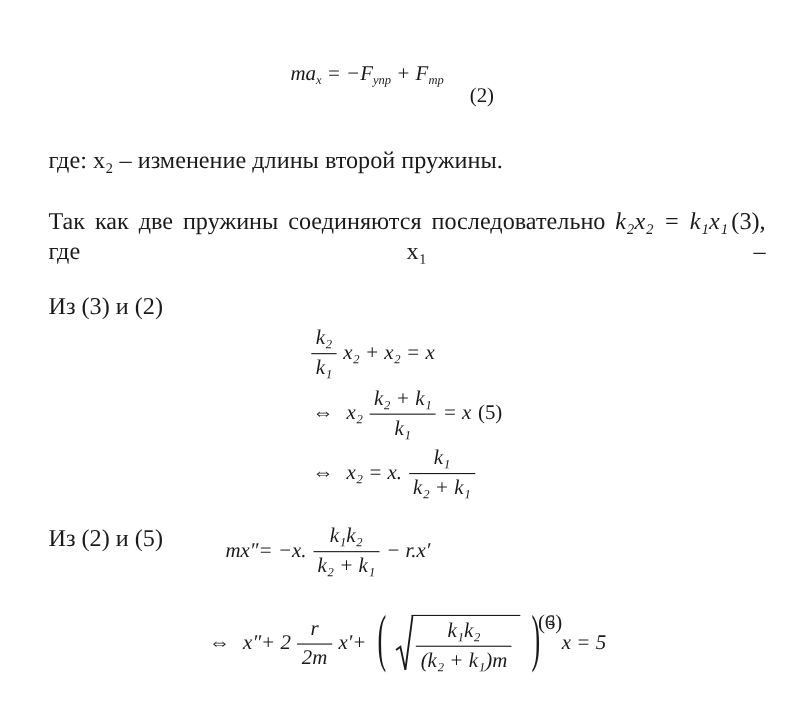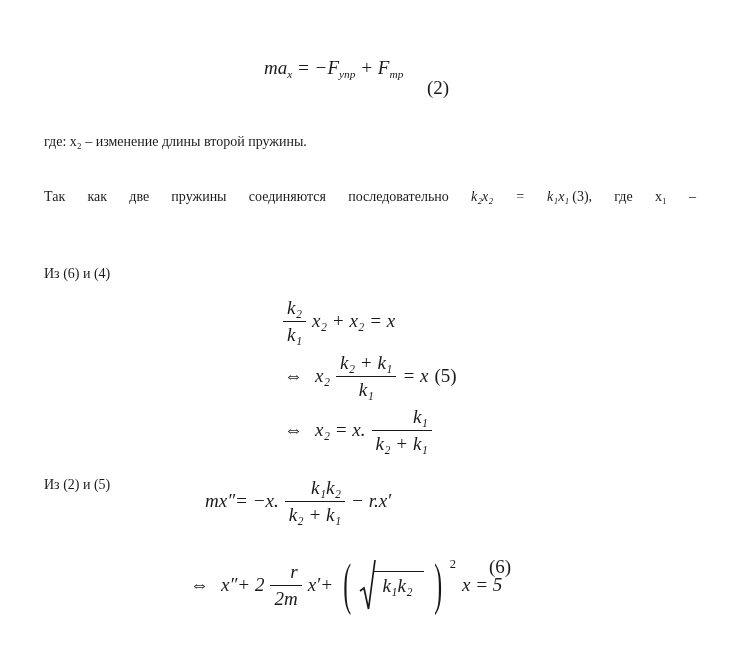--- a/index.html
+++ b/index.html
@@ -3,30 +3,30 @@
 <meta charset="utf-8">
 <style>
   * { margin:0; padding:0; box-sizing:border-box; }
   html,body { background:#ffffff; }
   .page {
     position:relative; width:736px; height:658px; background:#ffffff;
     color:#1a1a1a; font-family:"Liberation Serif","DejaVu Serif",serif;
     overflow:hidden;
   }
   .abs { position:absolute; }
-  .txt { font-size:14px; line-height:1.22; }
+  .txt { font-size:22px; line-height:1.22; }
   .just { text-align:justify; text-align-last:justify;margin-top:24px; }
   .eq { font-size:19px; white-space:nowrap; line-height:1.15; }
   .mi { font-style:italic; }
   .sym { font-style:normal; margin-right:6px; }
   sub { font-size:0.6em; vertical-align:-0.32em; line-height:0; font-style:italic; }
   .eqrow { position:absolute; display:flex; align-items:center; font-size:19px;
            white-space:nowrap; line-height:1.15; gap:6px; }
   .frac { display:inline-block; vertical-align:middle; text-align:center; }
-  .frac .num { display:block; padding:0 4px 2px;text-align:right; }
+  .frac .num { display:block; padding:0 4px 2px; }
   .frac .den { display:block; border-top:1.5px solid #1a1a1a; padding:2px 4px 0; }
   .sqrt { display:inline-flex; align-items:center; margin-left:-2px; }
   .sqrt svg { display:block; flex:none; }
   .sqrt-body { border-top:1.7px solid #1a1a1a; padding:3px 8px 0 4px; margin-left:-2px; }
   .sqrt-body .frac { margin:0; }
   .bigp { display:inline-block; transform:scale(1.25,3.05); transform-origin:center 52%;
           margin:0 5px; font-style:normal; }
   .pow { align-self:flex-start; font-size:12.5px; margin:0 0 0 -3px; font-style:normal; }
   .eqnum { position:absolute; font-size:19px; font-style:normal; }
   .numlbl { margin-left:3px; font-style:normal; }
@@ -42,21 +42,21 @@
   <div class="txt abs" style="left:44px;top:133px">где: x₂ – изменение длины второй пружины.</div>
 
   <div class="txt abs just" style="left:44px;top:164px;width:652px">
     <span>Так как две пружины соединяются последовательно</span>
     <span class="mi">k₂x₂ = k₁x₁</span><span class="numlbl">(3),</span>
     <span>где x₁ –</span>
   </div>
 
 
 
-  <div class="txt abs" style="left:44px;top:265px">Из (6) и (4)</div>
+  <div class="txt abs" style="left:44px;top:265px">Из (3) и (2)</div>
 
   <div class="eqrow" style="left:283px;top:297px">
     <span class="frac">
       <span class="num mi">k₂</span>
       <span class="den mi">k₁</span>
     </span>
     <span class="mi">x₂ + x₂ = x</span>
   </div>
 
   <div class="eqrow" style="left:284px;top:352px">
@@ -99,20 +99,21 @@
     </span>
     <span class="mi">x′+</span>
     <span class="bigp">(</span>
     <span class="sqrt">
       <svg width="17" height="56" viewBox="0 0 17 56">
         <path d="M1 34 L5 31 L9.5 52 L16 3" fill="none" stroke="#1a1a1a" stroke-width="1.7"></path>
       </svg>
       <span class="sqrt-body">
         <span class="frac">
           <span class="num mi">k₁k₂</span>
+          <span class="den mi">(k₂ + k₁)m</span>
         </span>
       </span>
     </span>
     <span class="bigp">)</span>
     <span class="pow">2</span>
     <span class="mi">x = 5</span>
   </div>
   <div class="eqnum abs" style="left:489px;top:556px">(6)</div>
 
 

